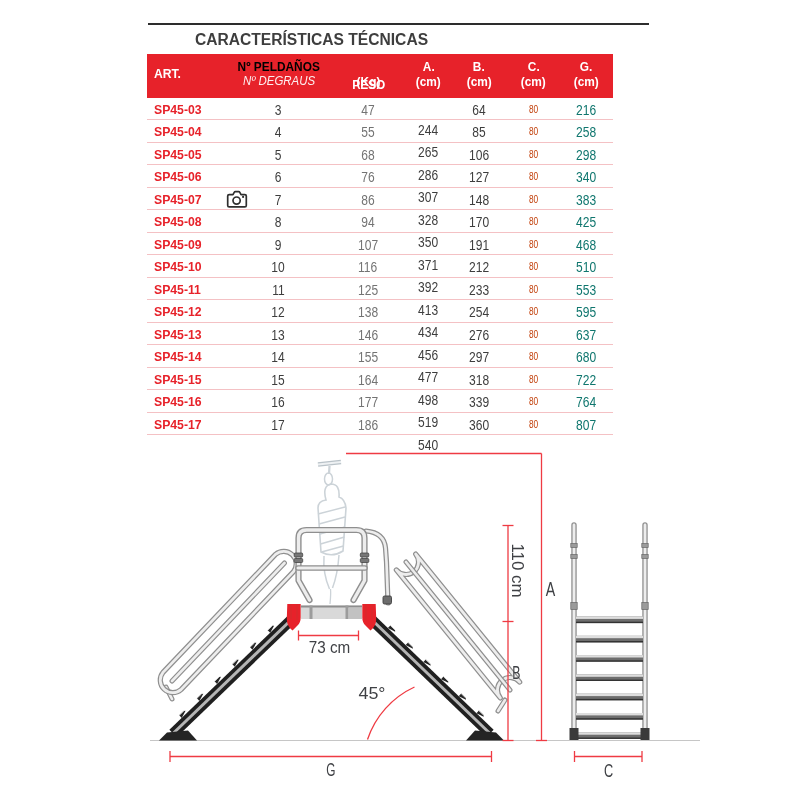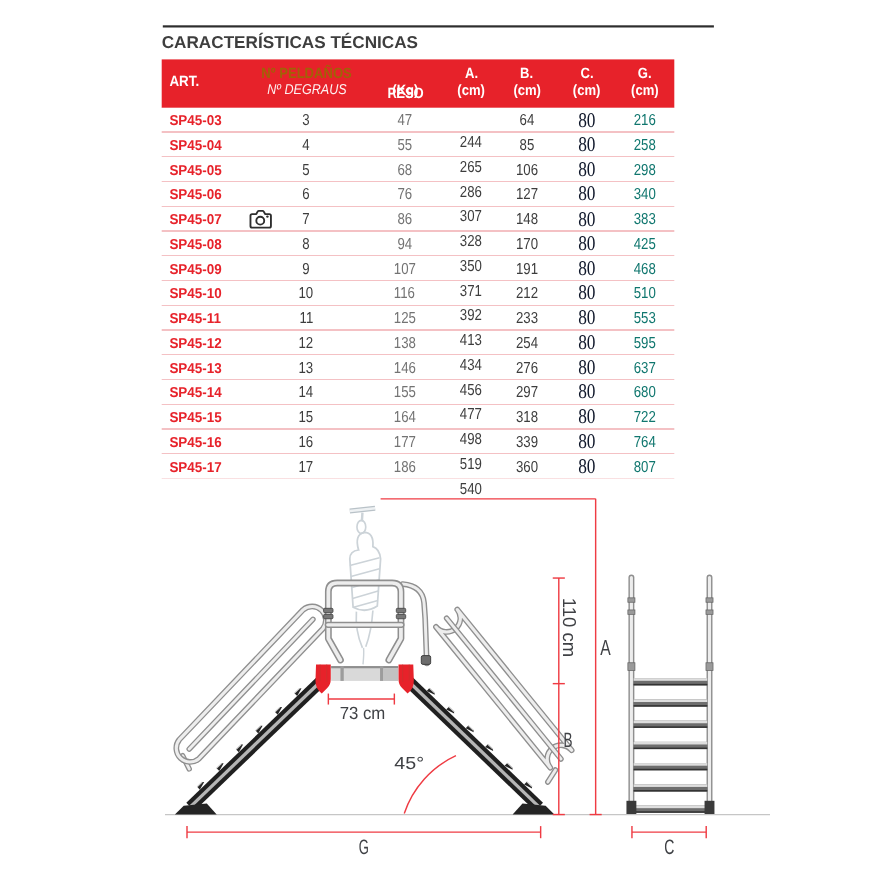--- a/index.html
+++ b/index.html
@@ -4,24 +4,24 @@
 html,body{margin:0;padding:0;background:#fff;width:800px;height:800px;overflow:hidden;}
 body{font-family:"Liberation Sans",sans-serif;position:relative;}
 .abs{position:absolute;}
 .cx{display:inline-block;transform:scaleX(0.83);transform-origin:center;}
 .cl{display:inline-block;transform:scaleX(0.94);transform-origin:left;}
 .col{position:absolute;text-align:center;}
 .col div{height:22.5px;line-height:22.5px;}
 </style></head><body>
 
 <div class="abs" style="left:147.5px;top:22.5px;width:501px;height:2.2px;background:#2d2d2d;"></div>
-<div class="abs" style="left:147px;top:30.5px;font-size:15.6px;font-weight:bold;color:#3e3e3e;white-space:nowrap;"><span style="display:inline-block;transform:scaleX(1.0);transform-origin:left;">CARACTERÍSTICAS TÉCNICAS</span></div>
+<div class="abs" style="left:147px;top:30.5px;font-size:15.6px;font-weight:bold;color:#3e3e3e;white-space:nowrap;"><span style="display:inline-block;transform:scaleX(1.0);transform-origin:left;margin-left:48px;">CARACTERÍSTICAS TÉCNICAS</span></div>
 <div class="abs" style="left:147.4px;top:54.0px;width:465.9px;height:43.5px;background:#e7222a;"></div>
 <div class="abs" style="left:154.4px;top:66.0px;font-size:13.5px;color:#fff;white-space:nowrap;font-weight:bold;"><span style="display:inline-block;transform:scaleX(0.9);transform-origin:left;">ART.</span></div>
-<div class="abs" style="left:219px;top:59.0px;width:120px;text-align:center;font-size:13.5px;color:#a16207;white-space:nowrap;font-weight:bold;"><span style="display:inline-block;transform:scaleX(0.88);transform-origin:center;">Nº PELDAÑOS</span></div>
+<div class="abs" style="left:219px;top:59.0px;width:120px;text-align:center;font-size:13.5px;color:#000000;white-space:nowrap;font-weight:bold;"><span style="display:inline-block;transform:scaleX(0.88);transform-origin:center;">Nº PELDAÑOS</span></div>
 <div class="abs" style="left:219px;top:72.5px;width:120px;text-align:center;font-size:13.0px;color:rgba(255,255,255,.93);white-space:nowrap;font-weight:normal;font-style:italic;"><span style="display:inline-block;transform:scaleX(0.88);transform-origin:center;">Nº DEGRAUS</span></div>
 <div class="abs" style="left:308.3px;top:59.0px;width:120px;text-align:center;font-size:13.5px;color:#fff;white-space:nowrap;font-weight:bold;margin-top:18px;"><span style="display:inline-block;transform:scaleX(0.88);transform-origin:center;">PESO</span></div>
 <div class="abs" style="left:308.3px;top:74.0px;width:120px;text-align:center;font-size:13.5px;color:#fff;white-space:nowrap;font-weight:bold;"><span style="display:inline-block;transform:scaleX(0.88);transform-origin:center;">(Kg)</span></div>
 <div class="abs" style="left:368.5px;top:59.0px;width:120px;text-align:center;font-size:13.5px;color:#fff;white-space:nowrap;font-weight:bold;"><span style="display:inline-block;transform:scaleX(0.88);transform-origin:center;">A.</span></div>
 <div class="abs" style="left:368.5px;top:74.0px;width:120px;text-align:center;font-size:13.5px;color:#fff;white-space:nowrap;font-weight:bold;"><span style="display:inline-block;transform:scaleX(0.88);transform-origin:center;">(cm)</span></div>
 <div class="abs" style="left:419.0px;top:59.0px;width:120px;text-align:center;font-size:13.5px;color:#fff;white-space:nowrap;font-weight:bold;"><span style="display:inline-block;transform:scaleX(0.88);transform-origin:center;">B.</span></div>
 <div class="abs" style="left:419.0px;top:74.0px;width:120px;text-align:center;font-size:13.5px;color:#fff;white-space:nowrap;font-weight:bold;"><span style="display:inline-block;transform:scaleX(0.88);transform-origin:center;">(cm)</span></div>
 <div class="abs" style="left:473.29999999999995px;top:59.0px;width:120px;text-align:center;font-size:13.5px;color:#fff;white-space:nowrap;font-weight:bold;"><span style="display:inline-block;transform:scaleX(0.88);transform-origin:center;">C.</span></div>
 <div class="abs" style="left:473.29999999999995px;top:74.0px;width:120px;text-align:center;font-size:13.5px;color:#fff;white-space:nowrap;font-weight:bold;"><span style="display:inline-block;transform:scaleX(0.88);transform-origin:center;">(cm)</span></div>
 <div class="abs" style="left:526.5px;top:59.0px;width:120px;text-align:center;font-size:13.5px;color:#fff;white-space:nowrap;font-weight:bold;"><span style="display:inline-block;transform:scaleX(0.88);transform-origin:center;">G.</span></div>
@@ -105,21 +105,21 @@
     <div><span class="cx">191</span></div>
     <div><span class="cx">212</span></div>
     <div><span class="cx">233</span></div>
     <div><span class="cx">254</span></div>
     <div><span class="cx">276</span></div>
     <div><span class="cx">297</span></div>
     <div><span class="cx">318</span></div>
     <div><span class="cx">339</span></div>
     <div><span class="cx">360</span></div>
   </div>
-<div class="col" style="left:488.29999999999995px;top:98.5px;width:90px;font-size:19px;color:#0f172a;font-family:Liberation Serif, serif;">
+<div class="col" style="left:488.29999999999995px;top:98.5px;width:90px;font-size:10px;color:#c2410c;">
     <div><span class="cx">80</span></div>
     <div><span class="cx">80</span></div>
     <div><span class="cx">80</span></div>
     <div><span class="cx">80</span></div>
     <div><span class="cx">80</span></div>
     <div><span class="cx">80</span></div>
     <div><span class="cx">80</span></div>
     <div><span class="cx">80</span></div>
     <div><span class="cx">80</span></div>
     <div><span class="cx">80</span></div>

